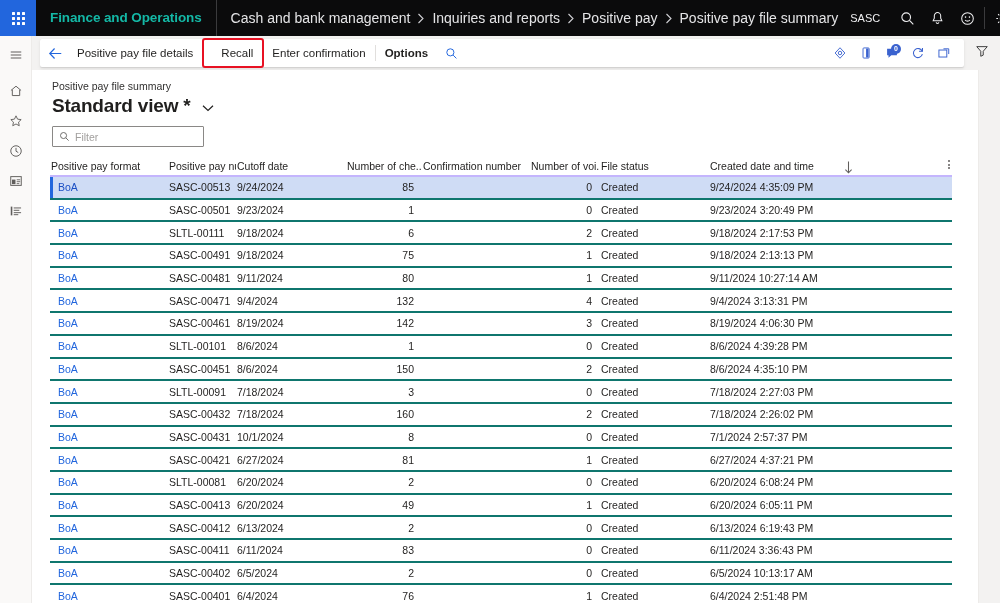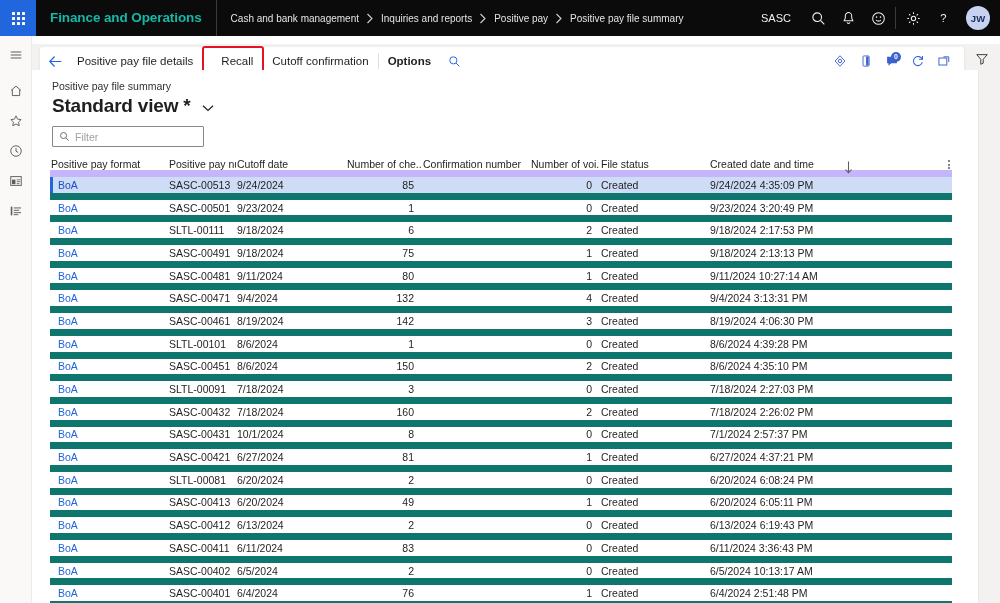--- a/index.html
+++ b/index.html
@@ -22,21 +22,21 @@
     cursor:pointer;
   }
   .waffle-grid { display:grid; grid-template-columns:repeat(3,3px); grid-gap:2px; }
   .waffle-grid i { width:3px; height:3px; background:#fff; display:block; border-radius:0.5px;}
   .brand {
     color:#14b8a6; font-size:13.5px; font-weight:bold; letter-spacing:-0.1px;
     padding:0 14px 0 14px; height:36px; line-height:36px; white-space:nowrap;
     border-right:1px solid #3b3b3d; cursor:pointer;
   }
   .breadcrumb { display:flex; align-items:center; padding-left:14px; gap:7px; }
-  .bc-item { color:#e4e4e6; font-size:10px; white-space:nowrap; cursor:pointer; }
+  .bc-item { color:#e4e4e6; font-size:14px; white-space:nowrap; cursor:pointer; }
   .bc-sep { color:#c8c8cc; font-size:11px; font-weight:300; }
   .bc-sep svg { display:block; }
   .top-right { margin-left:auto; display:flex; align-items:center; height:20px; }
   .company { color:#f0f0f2; font-size:11px; padding:0 12px; cursor:pointer; }
   .tb-icon {
     width:30px; height:36px; display:flex; align-items:center; justify-content:center;
     cursor:pointer; color:#f0f0f2;
   }
   .tb-divider { width:1px; height:22px; background:#3b3b3d; margin:0 2px; }
   .avatar {
@@ -53,21 +53,21 @@
   }
   .rail-btn {
     width:32px; height:30px; display:flex; align-items:center; justify-content:center;
     cursor:pointer; color:#605e5c;
   }
   .rail-btn.first { margin-bottom:6px; }
 
   
   .cmdwrap {
     position:absolute; top:36px; left:32px; width:968px; height:34px;
-    background:#f3f2f1; display:flex; align-items:flex-start;margin-top:8px;
+    background:#f3f2f1; display:flex; align-items:flex-start;
   }
   .cmdbar {
     margin:3px 0 3px 8px; height:28px; background:#ffffff;
     border-radius:2px; display:flex; align-items:center;
     flex:1 1 auto; box-shadow:0 0.3px 0.9px rgba(0,0,0,.08), 0 1.6px 3.6px rgba(0,0,0,.08);
     padding:0 6px 0 2px; position:relative;
   }
   .back-btn {
     width:26px; height:26px; display:flex; align-items:center; justify-content:center;
     color:#2266dd; cursor:pointer;
@@ -121,38 +121,38 @@
   .filterbox input {
     border:none; outline:none; font-size:10.5px; color:#201f1e; flex:1;
     font-family:"Liberation Sans", sans-serif; background:transparent;
   }
   .filterbox input::placeholder { color:#a19f9d; }
 
   
   .grid { position:relative; width:902px; }
   .ghead {
     display:flex; align-items:center; height:20px;
-    border-bottom:7px solid #c4b5fd; position:relative;
+    border-bottom:2px solid #c4b5fd; position:relative;
   }
   .ghead .gh {
     font-size:10.5px; color:#201f1e; font-weight:normal; white-space:nowrap; overflow:hidden;
     cursor:pointer; padding-left:1px;
   }
   .gh.num { text-align:right; padding-right:8px; }
   .sort-ico { position:absolute; left:794px; top:3px; color:#605e5c; }
   .gh-more {
     position:absolute; right:2px; top:3px; color:#605e5c; cursor:pointer;
     display:flex; flex-direction:column; gap:1.5px; align-items:center;
   }
   .gh-more i { width:2px; height:2px; background:#605e5c; border-radius:50%; display:block;}
 
   .gbody { position:relative; height:437px; overflow:hidden; }
   .grow {
     display:flex; align-items:center; height:22.7px;
-    border-bottom:7px solid #0f766e; position:relative; cursor:pointer;
+    border-bottom:2px solid #0f766e; position:relative; cursor:pointer;
   }
   .grow.sel { background:#cfdcf5; }
   .grow.sel::before {
     content:""; position:absolute; left:0; top:0; width:3px; height:100%;
     background:#2266dd;
   }
   .gcell { font-size:10.5px; color:#201f1e; white-space:nowrap; overflow:hidden; padding-left:1px;}
   .gcell.num { text-align:right; padding-right:8px; }
   .gcell.link { color:#2266dd; }
   .grow.sel .gcell.link { color:#1b4fc4; }
@@ -305,21 +305,21 @@
       <span class="back-btn">
         <svg width="15" height="13" viewBox="0 0 16 14">
             <path d="M7 1.6 1.8 7l5.2 5.4M2 7h12.2" stroke="#2266dd" stroke-width="1.25" fill="none"></path>
           </svg>
       </span>
       <span class="cmd-item">Positive pay file details</span>
       <span class="cmd-sep"></span>
       <span class="cmd-highlight">
         <span class="cmd-item">Recall</span>
       </span>
-      <span class="cmd-item">Cutoff confirmation</span>
+      <span class="cmd-item">Enter confirmation</span>
       <span class="cmd-sep"></span>
       <span class="cmd-item bold">Options</span>
       <span class="cmd-search">
         <svg width="13" height="13" viewBox="0 0 16 16">
             <circle cx="6.6" cy="6.6" r="4.4" stroke="#2266dd" stroke-width="1.2" fill="none"></circle>
             <path d="M10 10 L14 14" stroke="#2266dd" stroke-width="1.2"></path>
           </svg>
       </span>
 
       <span class="cmd-right">

